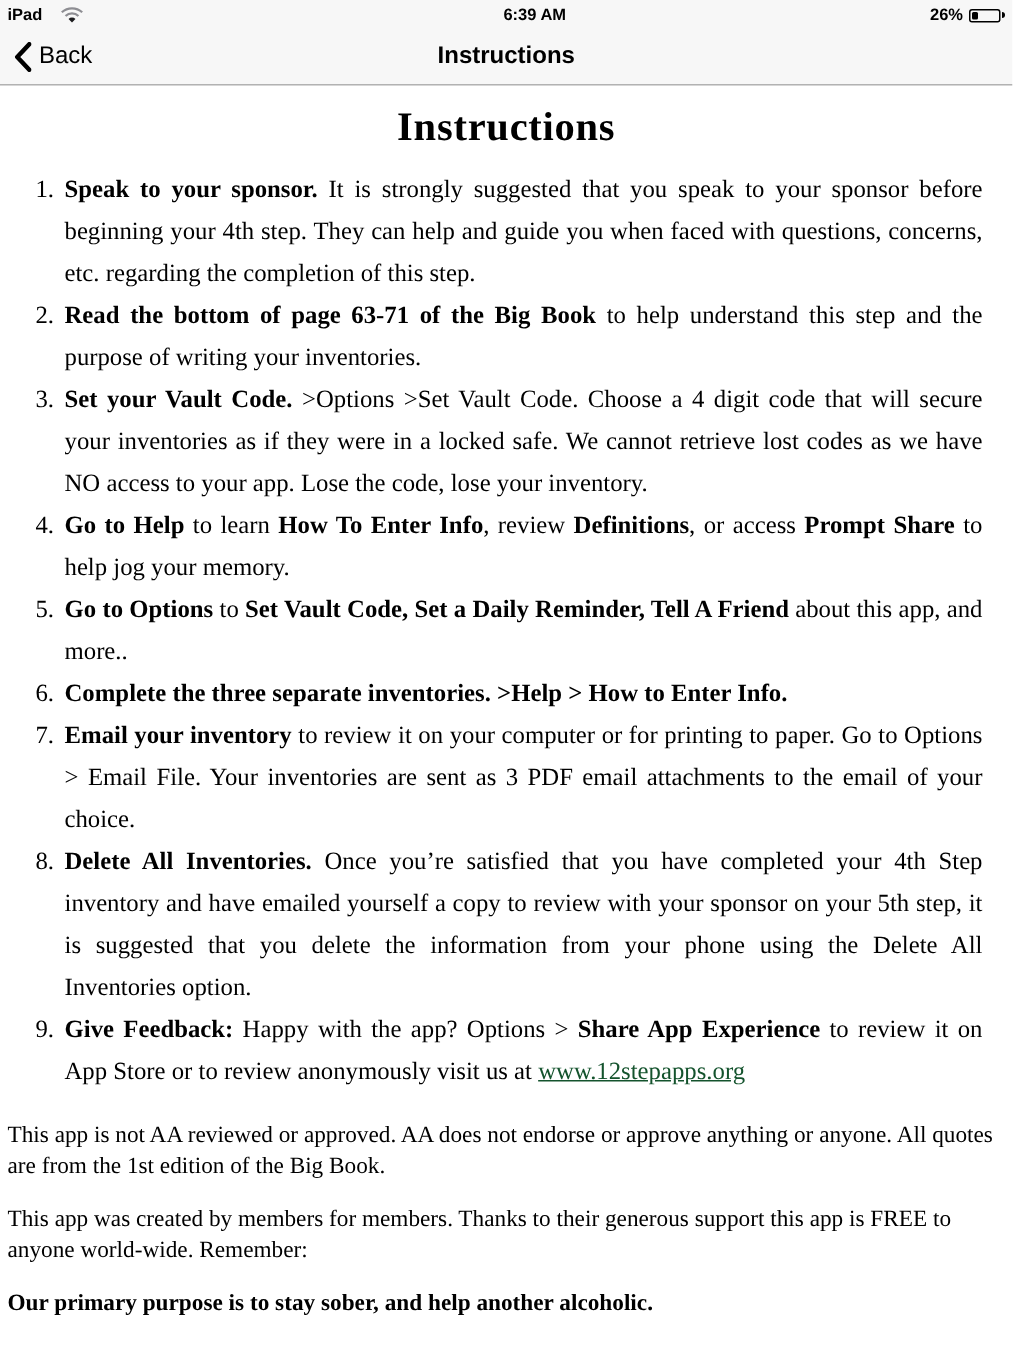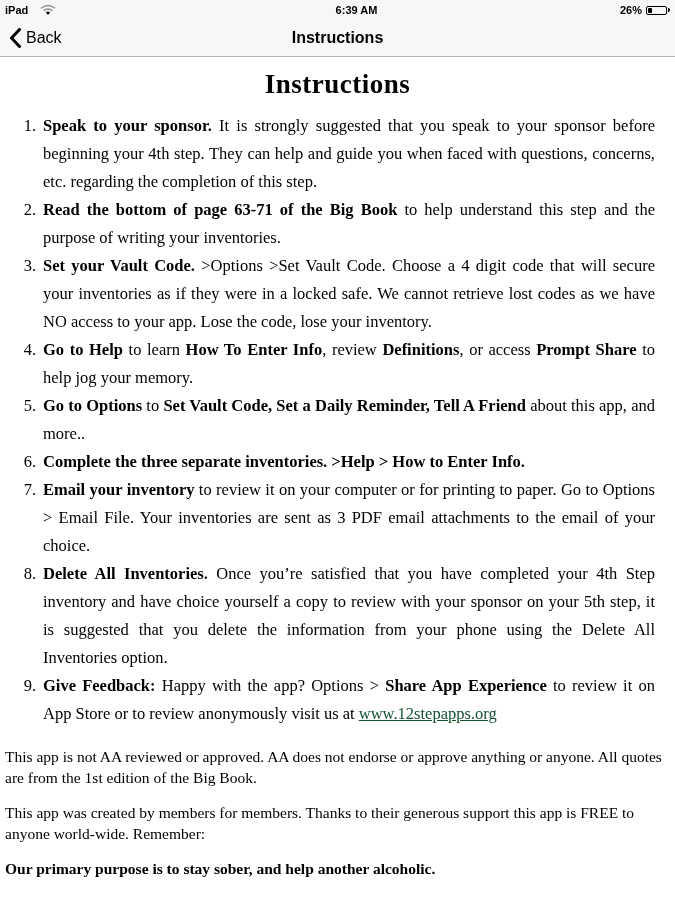--- a/index.html
+++ b/index.html
@@ -124,21 +124,21 @@
       <li class="list-item">
         <span class="item-num">6.</span>
         <div class="item-text"><span class="b">Complete the three separate inventories. &gt;Help &gt; How to Enter Info.</span></div>
       </li>
       <li class="list-item">
         <span class="item-num">7.</span>
         <div class="item-text"><span class="b">Email your inventory</span><span> to review it on your computer or for printing to paper. Go to Options &gt; Email File. Your inventories are sent as 3 PDF email attachments to the email of your choice.</span></div>
       </li>
       <li class="list-item">
         <span class="item-num">8.</span>
-        <div class="item-text"><span class="b">Delete All Inventories.</span><span> Once you’re satisfied that you have completed your 4th Step inventory and have choice yourself a copy to review with your sponsor on your 5th step, it is suggested that you delete the information from your phone using the Delete All Inventories option.</span></div>
+        <div class="item-text"><span class="b">Delete All Inventories.</span><span> Once you’re satisfied that you have completed your 4th Step inventory and have emailed yourself a copy to review with your sponsor on your 5th step, it is suggested that you delete the information from your phone using the Delete All Inventories option.</span></div>
       </li>
       <li class="list-item">
         <span class="item-num">9.</span>
         <div class="item-text"><span class="b">Give Feedback:</span><span> Happy with the app? Options &gt; </span><span class="b">Share App Experience</span><span> to review it on App Store or to review anonymously visit us at </span><a href="#" class="link" style="color: #14532d;">www.12stepapps.org</a></div>
       </li>
     </ol>
   <div class="footer">
       <p class="fpara"><span>This app is not AA reviewed or approved. AA does not endorse or approve anything or anyone. All quotes are from the 1st edition of the Big Book.</span></p>
       <p class="fpara"><span>This app was created by members for members. Thanks to their generous support this app is FREE to anyone world-wide. Remember:</span></p>
       <p class="fpara"><span class="b">Our primary purpose is to stay sober, and help another alcoholic.</span></p>

